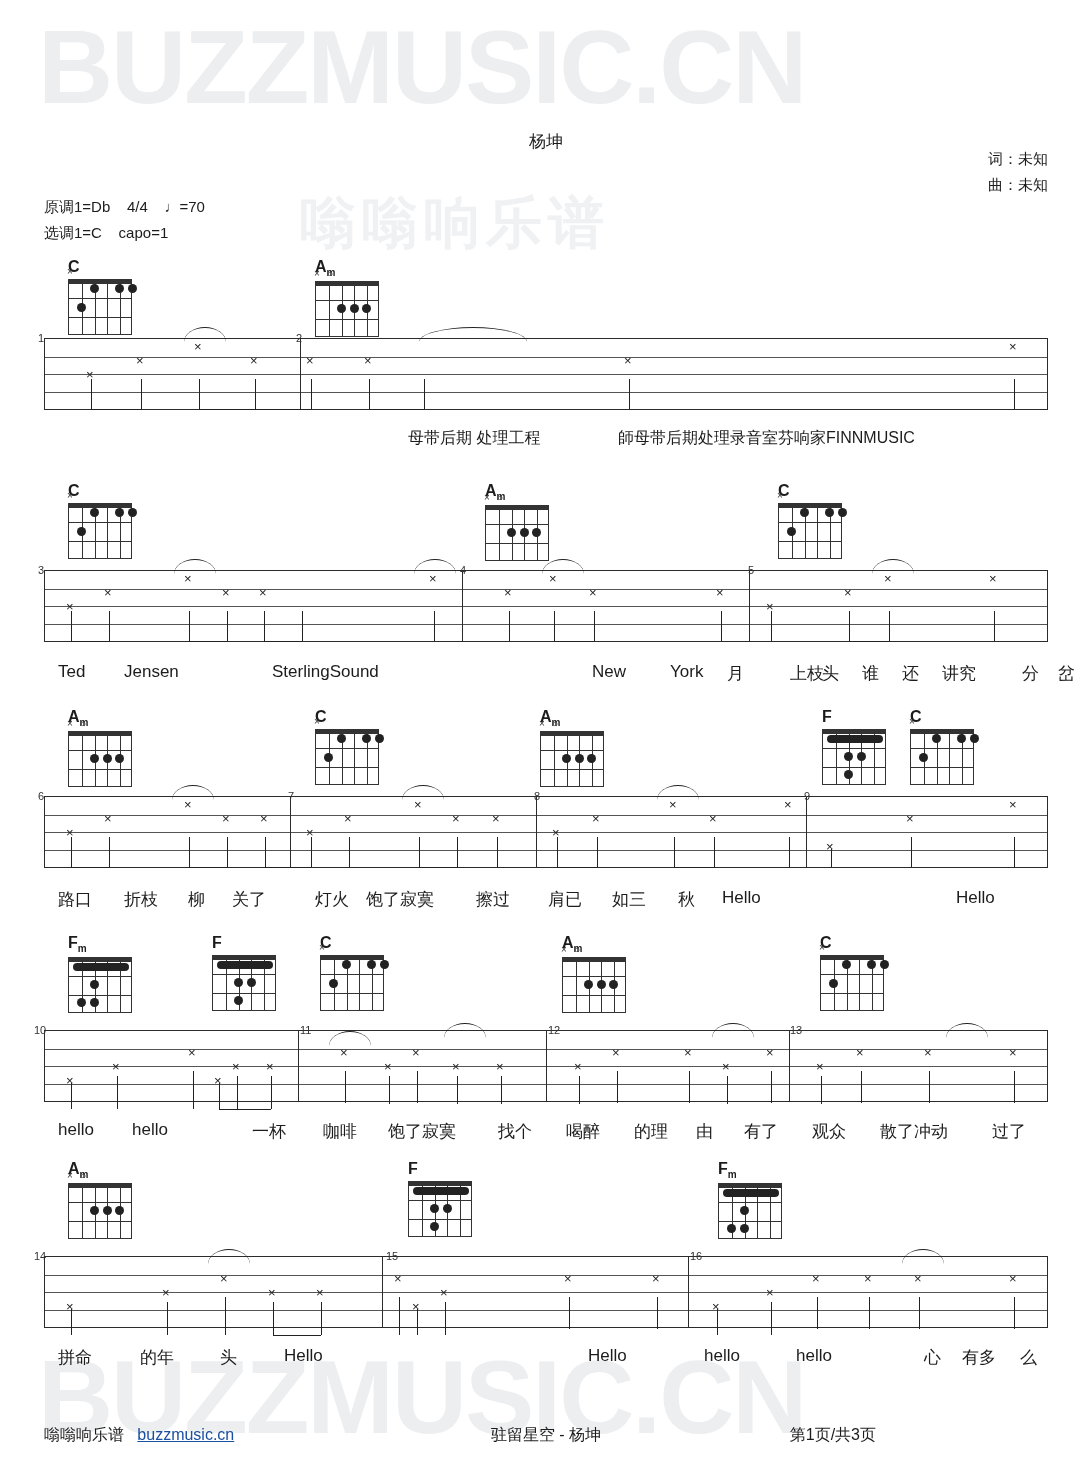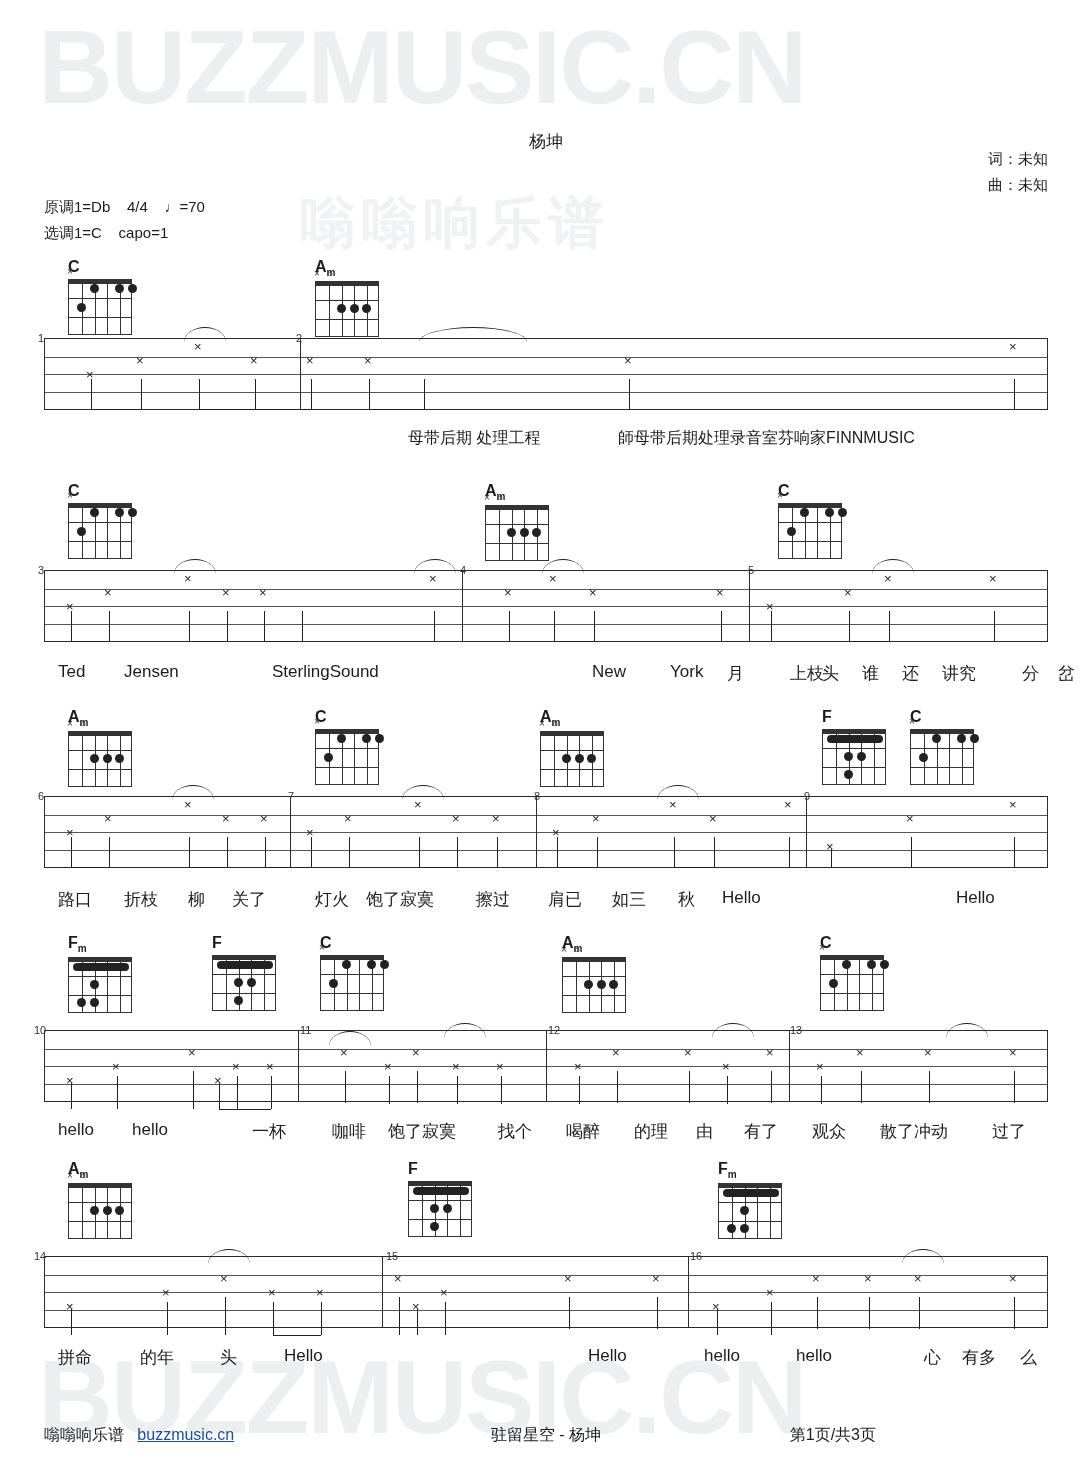--- a/index.html
+++ b/index.html
@@ -655,21 +655,21 @@
 
     <div class="measure-num" style="left:34px;top:90px;">10</div>
     <div class="measure-num" style="left:300px;top:90px;">11</div>
     <div class="measure-num" style="left:548px;top:90px;">12</div>
     <div class="measure-num" style="left:790px;top:90px;">13</div>
 
     <div class="lyrics" style="top:186px;">
       <span class="lyr" style="left:14px;">hello</span>
       <span class="lyr" style="left:88px;">hello</span>
       <span class="lyr" style="left:208px;">一杯</span>
-      <span class="lyr" style="left:288px;">咖啡</span>
+      <span class="lyr" style="left:279px;">咖啡</span>
       <span class="lyr" style="left:344px;">饱了寂寞</span>
       <span class="lyr" style="left:454px;">找个</span>
       <span class="lyr" style="left:522px;">喝醉</span>
       <span class="lyr" style="left:590px;">的理</span>
       <span class="lyr" style="left:652px;">由</span>
       <span class="lyr" style="left:700px;">有了</span>
       <span class="lyr" style="left:768px;">观众</span>
       <span class="lyr" style="left:836px;">散了冲动</span>
       <span class="lyr" style="left:948px;">过了</span>
     </div>

